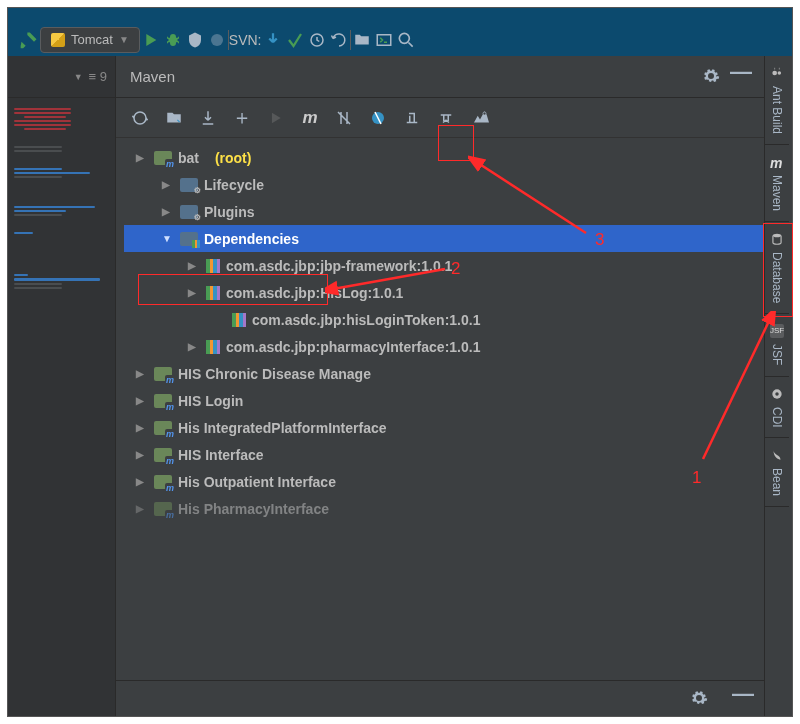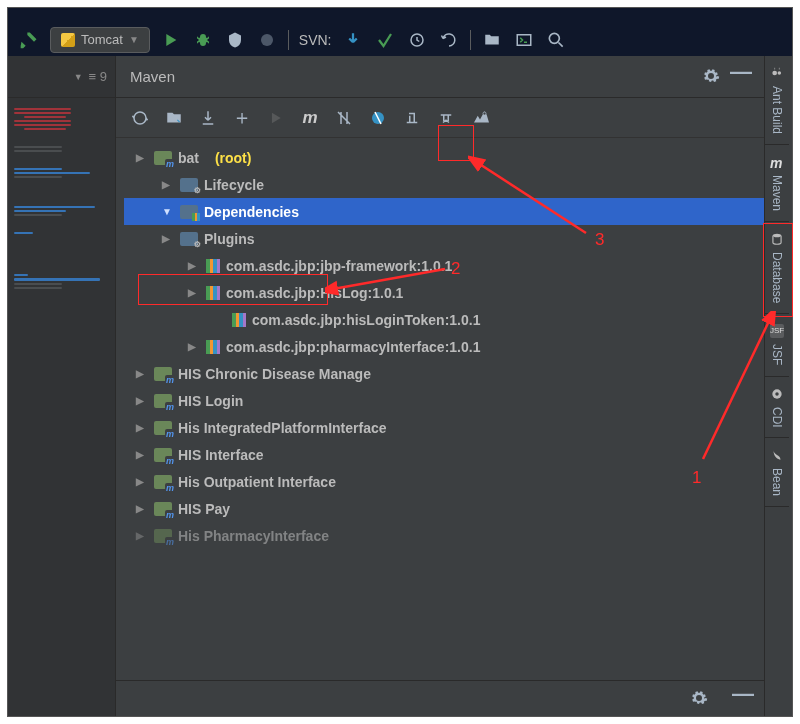--- a/index.html
+++ b/index.html
@@ -1,20 +1,20 @@
 <!DOCTYPE html>
 <html><head>
 <meta charset="utf-8">
 <style>
 * { margin:0; padding:0; box-sizing:border-box; font-family:"Segoe UI",Arial,sans-serif; }
 body { width:800px; height:724px; background:#fff; color:#bbb; position:relative; overflow:hidden; }
 .frame { position:absolute; left:7px; top:7px; width:786px; height:710px; background:#2b2b2b; border:1px solid #555; }
 
 
-.toolbar { position:absolute; left:0; top:0; right:0; height:64px; background:#0f172a; border-bottom:1px solid #2a2a2a; display:flex; align-items:center; gap:10px; padding:0 10px; }
+.toolbar { position:absolute; left:0; top:0; right:0; height:64px; background:#0c4a6e; border-bottom:1px solid #2a2a2a; display:flex; align-items:center; padding:0 10px; }
 .tb-icon { width:22px; height:22px; display:flex; align-items:center; justify-content:center; color:#a9b7c6; }
 .hammer svg { fill:#499c54; }
 .run-cfg { display:flex; align-items:center; gap:6px; padding:3px 10px; background:#3c3f41; border:1px solid #5a5c5e; border-radius:4px; height:26px; font-size:13px; color:#bbb; }
 .run-cfg .cat { width:14px; height:14px; background:linear-gradient(135deg,#f5c842 50%,#d4a017 50%); border-radius:2px; }
 .run-cfg .dd { color:#888; font-size:10px; }
 .play svg{fill:#499c54;} .bug svg{fill:#499c54;}
 .vbar { width:1px; height:20px; background:#5a5c5e; }
 .svn-lbl { font-size:14px; color:#bbb; }
 .svn-commit svg{fill:#3592c4;} .svn-update svg{fill:#499c54;}
 
@@ -295,30 +295,30 @@
         </div>
     </div>
 
     <div class="tree">
       <div class="row" style="--ind:12px"><span class="arrow closed"></span><span class="folder-m"></span><span class="lbl">bat</span>&nbsp;<span class="muted">(root)</span></div>
       <div class="row" style="--ind:38px">
           <span class="arrow closed"></span>
           <span class="folder-g"></span>
           <span class="lbl">Lifecycle</span>
         </div>
+      <div class="row" style="--ind:38px">
+          <span class="arrow closed"></span>
+          <span class="folder-g"></span>
+          <span class="lbl">Plugins</span>
+        </div>
       <div class="row selected" style="--ind:38px">
           <span class="arrow open"></span>
           <span class="folder-dep"></span>
           <span class="lbl">Dependencies</span>
         </div>
-      <div class="row" style="--ind:38px">
-          <span class="arrow closed"></span>
-          <span class="folder-g"></span>
-          <span class="lbl">Plugins</span>
-        </div>
       <div class="row" style="--ind:64px">
           <span class="arrow closed"></span>
           <span class="dep-ico"></span>
           <span class="lbl">com.asdc.jbp:jbp-framework:1.0.1</span>
         </div>
       <div class="row" style="--ind:64px">
           <span class="arrow closed"></span>
           <span class="dep-ico"></span>
           <span class="lbl">com.asdc.jbp:HisLog:1.0.1</span>
         </div>
@@ -349,25 +349,20 @@
         </div>
       <div class="row" style="--ind:12px">
           <span class="arrow closed"></span>
           <span class="folder-m"></span>
           <span class="lbl">HIS Interface</span>
         </div>
       <div class="row" style="--ind:12px">
           <span class="arrow closed"></span>
           <span class="folder-m"></span>
           <span class="lbl">His Outpatient Interface</span>
-        </div>
-      <div class="row" style="--ind:12px">
-          <span class="arrow closed"></span>
-          <span class="folder-m"></span>
-          <span class="lbl">HIS Pay</span>
         </div>
       <div class="row" style="--ind:12px;opacity:.55">
           <span class="arrow closed"></span>
           <span class="folder-m"></span>
           <span class="lbl">His PharmacyInterface</span>
         </div>
     </div>
 
     <div class="tree-footer">
       <span class="hdr-icon"><svg viewBox="0 0 24 24" width="18" height="18" fill="#a9b7c6">

